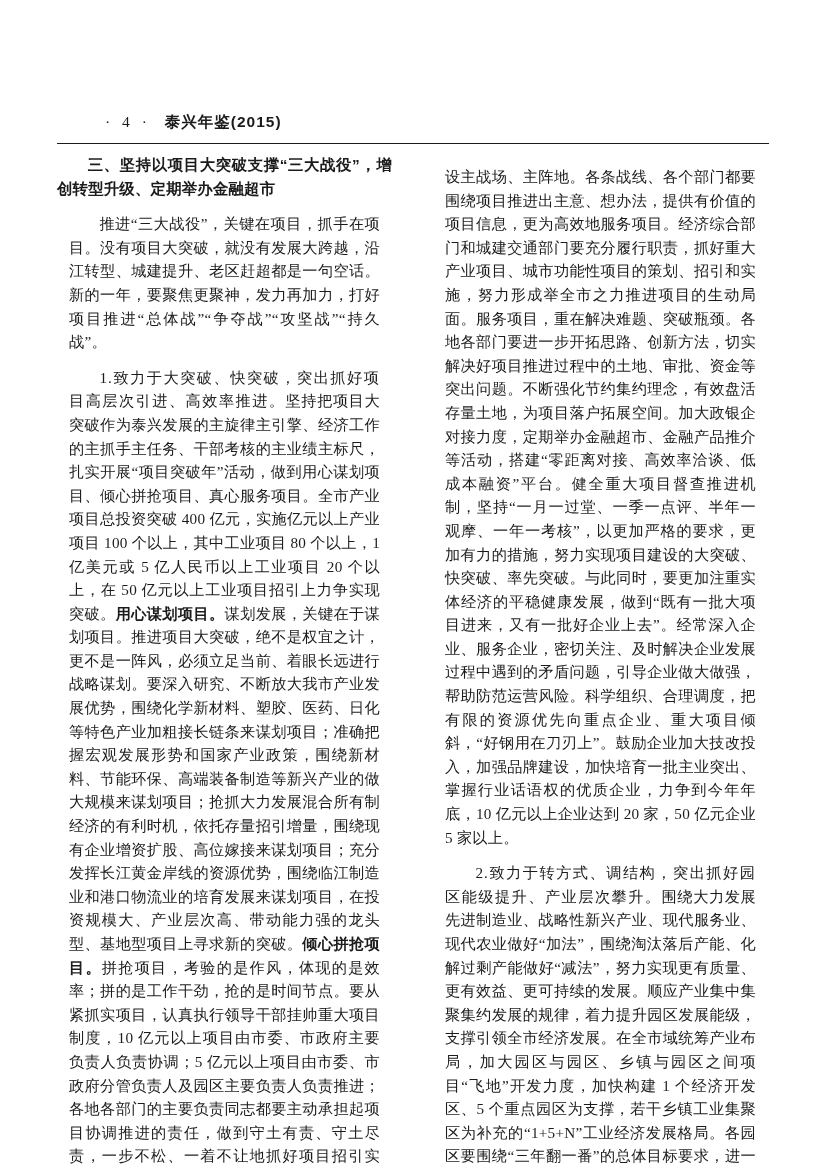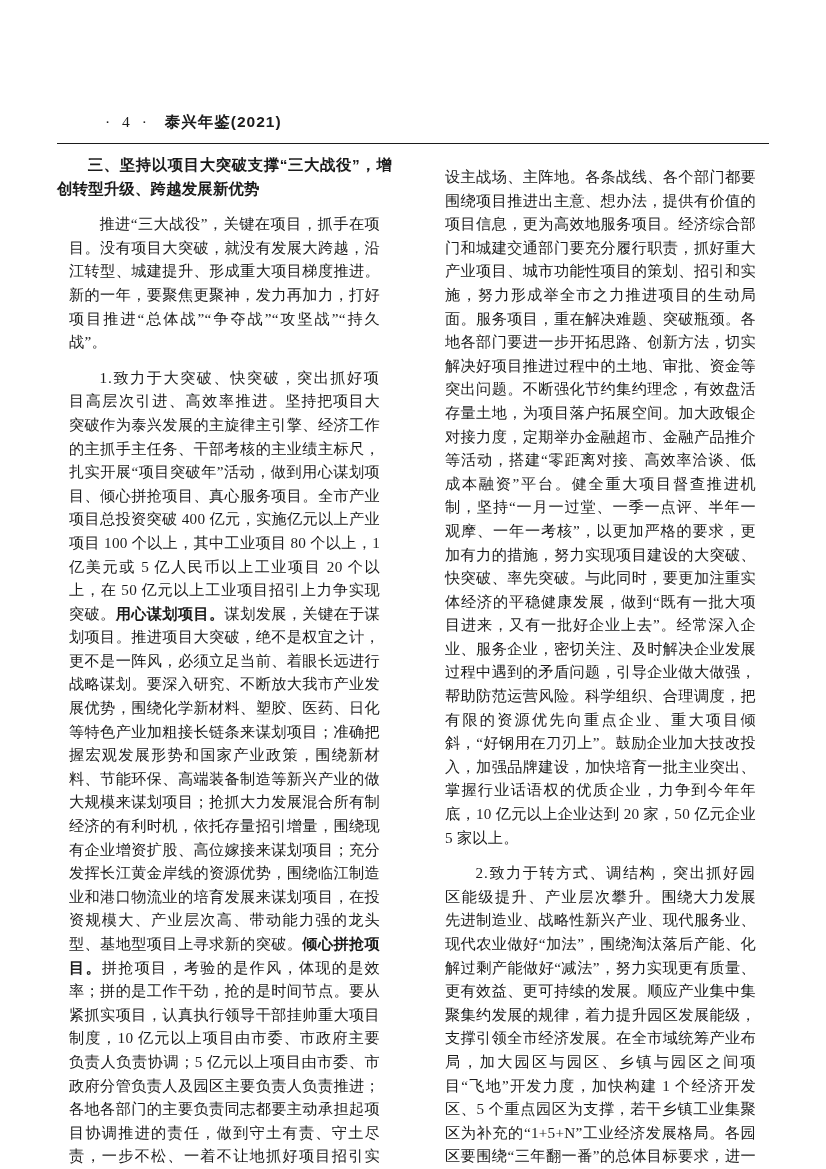--- a/index.html
+++ b/index.html
@@ -67,28 +67,28 @@
   }
 </style>
 </head>
 <body>
 
 <div class="page">
   <div class="content">
 
     <div class="page-header">
       <span class="page-number">· 4 ·</span>
-      <span class="book-title">泰兴年鉴(2021)</span>
+      <span class="book-title">泰兴年鉴(2015)</span>
     </div>
 
     <div class="columns">
 
       <section class="col">
-        <h2 class="section-heading">三、坚持以项目大突破支撑“三大战役”，增创转型升级、跨越发展新优势</h2>
-        <p class="para">推进“三大战役”，关键在项目，抓手在项目。没有项目大突破，就没有发展大跨越，沿江转型、城建提升、形成重大项目梯度推进。新的一年，要聚焦更聚神，发力再加力，打好项目推进“总体战”“争夺战”“攻坚战”“持久战”。</p>
+        <h2 class="section-heading">三、坚持以项目大突破支撑“三大战役”，增创转型升级、定期举办金融超市</h2>
+        <p class="para">推进“三大战役”，关键在项目，抓手在项目。没有项目大突破，就没有发展大跨越，沿江转型、城建提升、老区赶超都是一句空话。新的一年，要聚焦更聚神，发力再加力，打好项目推进“总体战”“争夺战”“攻坚战”“持久战”。</p>
         <p class="para"><span class="run-kai">1.致力于大突破、快突破，突出抓好项目高层次引进、高效率推进。</span><span class="run-normal">坚持把项目大突破作为泰兴发展的主旋律主引擎、经济工作的主抓手主任务、干部考核的主业绩主标尺，扎实开展“项目突破年”活动，做到用心谋划项目、倾心拼抢项目、真心服务项目。全市产业项目总投资突破 400 亿元，实施亿元以上产业项目 100 个以上，其中工业项目 80 个以上，1 亿美元或 5 亿人民币以上工业项目 20 个以上，在 50 亿元以上工业项目招引上力争实现突破。</span><span class="run-em">用心谋划项目。</span><span class="run-normal">谋划发展，关键在于谋划项目。推进项目大突破，绝不是权宜之计，更不是一阵风，必须立足当前、着眼长远进行战略谋划。要深入研究、不断放大我市产业发展优势，围绕化学新材料、塑胶、医药、日化等特色产业加粗接长链条来谋划项目；准确把握宏观发展形势和国家产业政策，围绕新材料、节能环保、高端装备制造等新兴产业的做大规模来谋划项目；抢抓大力发展混合所有制经济的有利时机，依托存量招引增量，围绕现有企业增资扩股、高位嫁接来谋划项目；充分发挥长江黄金岸线的资源优势，围绕临江制造业和港口物流业的培育发展来谋划项目，在投资规模大、产业层次高、带动能力强的龙头型、基地型项目上寻求新的突破。</span><span class="run-em">倾心拼抢项目。</span><span class="run-normal">拼抢项目，考验的是作风，体现的是效率；拼的是工作干劲，抢的是时间节点。要从紧抓实项目，认真执行领导干部挂帅重大项目制度，10 亿元以上项目由市委、市政府主要负责人负责协调；5 亿元以上项目由市委、市政府分管负责人及园区主要负责人负责推进；各地各部门的主要负责同志都要主动承担起项目协调推进的责任，做到守土有责、守土尽责，一步不松、一着不让地抓好项目招引实施。要从快推进项目，明确建设时限，落实节点序时，在保证质量的前提下抢时间、赶进度，全力加快项目建设进程。突出抓好阿贝尔、金江、金燕、宏峰、惠尔信等一批在建重大项目，加强协调服务，尽快释放最大产能效益。认真开展竣工项目“回头看”，狠抓达产见效，促进投入与产出有效衔接。重点在“新项目招引、新项目签约、新项目开工”上全力拼抢，着力提高招商引资工作水平和效率，真招商、招真商，形成重大项目梯度推进、高效接力的良性格局。</span></p>
       </section>
 
       <section class="col">
         <p class="para noindent">设主战场、主阵地。各条战线、各个部门都要围绕项目推进出主意、想办法，提供有价值的项目信息，更为高效地服务项目。经济综合部门和城建交通部门要充分履行职责，抓好重大产业项目、城市功能性项目的策划、招引和实施，努力形成举全市之力推进项目的生动局面。服务项目，重在解决难题、突破瓶颈。各地各部门要进一步开拓思路、创新方法，切实解决好项目推进过程中的土地、审批、资金等突出问题。不断强化节约集约理念，有效盘活存量土地，为项目落户拓展空间。加大政银企对接力度，定期举办金融超市、金融产品推介等活动，搭建“零距离对接、高效率洽谈、低成本融资”平台。健全重大项目督查推进机制，坚持“一月一过堂、一季一点评、半年一观摩、一年一考核”，以更加严格的要求，更加有力的措施，努力实现项目建设的大突破、快突破、率先突破。与此同时，要更加注重实体经济的平稳健康发展，做到“既有一批大项目进来，又有一批好企业上去”。经常深入企业、服务企业，密切关注、及时解决企业发展过程中遇到的矛盾问题，引导企业做大做强，帮助防范运营风险。科学组织、合理调度，把有限的资源优先向重点企业、重大项目倾斜，“好钢用在刀刃上”。鼓励企业加大技改投入，加强品牌建设，加快培育一批主业突出、掌握行业话语权的优质企业，力争到今年年底，10 亿元以上企业达到 20 家，50 亿元企业 5 家以上。</p>
         <p class="para"><span class="run-kai">2.致力于转方式、调结构，突出抓好园区能级提升、产业层次攀升。</span><span class="run-normal">围绕大力发展先进制造业、战略性新兴产业、现代服务业、现代农业做好“加法”，围绕淘汰落后产能、化解过剩产能做好“减法”，努力实现更有质量、更有效益、更可持续的发展。顺应产业集中集聚集约发展的规律，着力提升园区发展能级，支撑引领全市经济发展。在全市域统筹产业布局，加大园区与园区、乡镇与园区之间项目“飞地”开发力度，加快构建 1 个经济开发区、5 个重点园区为支撑，若干乡镇工业集聚区为补充的“1+5+N”工业经济发展格局。各园区要围绕“三年翻一番”的总体目标要求，进一步明确发展定位，相互“比学赶超”，不断做大总量、做特产业、做强园区，为全市实现“三个千亿”“三级连跳”争作贡献。聚焦重特大项目的引进实施，着力把产业做大做强做优，不断增强核心竞争优势，进一步提高产品竞争力、产业带动力、园区吸引力。根据各自产业基础、资源禀赋，坚持“大中小”“高新特”并举，在 10 亿元、5 亿元、1 亿元等不同量级产业项目的招引实施上取得更大成效。着力提升园区承载能力，积极稳妥推进园区动迁安置工作，加快园区基础设施建设步伐，不断完善配套服务功能。加大长江岸线等资源要素整合力度，加快推进沿江一体化发展。建立集规划、土地、税收、环保于一体的倒逼机制，引导低端产业、低效产能加紧退出，推动产业结</span></p>
       </section>
 
     </div>
   </div>

